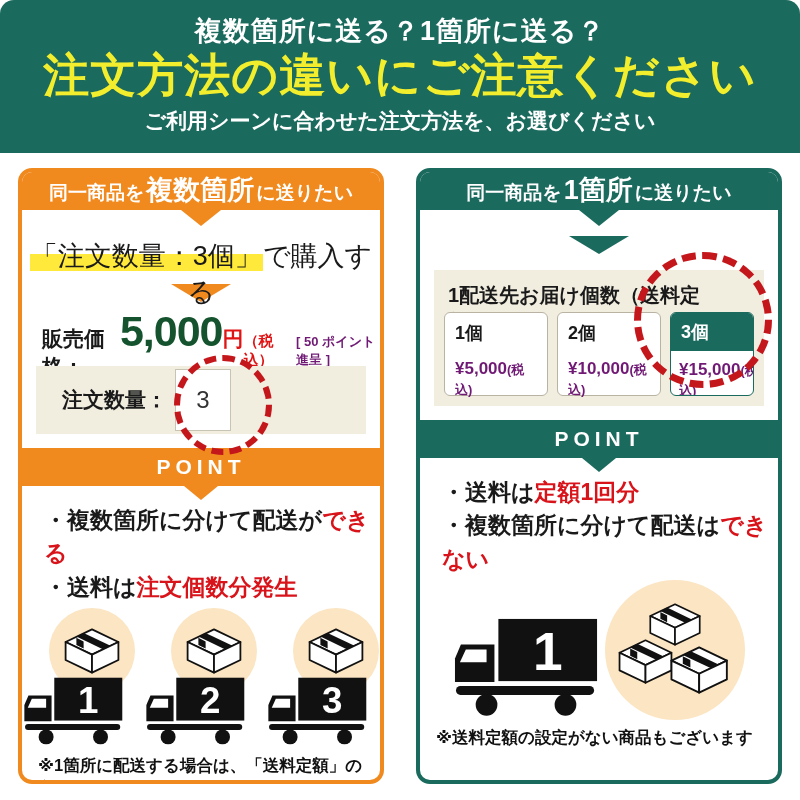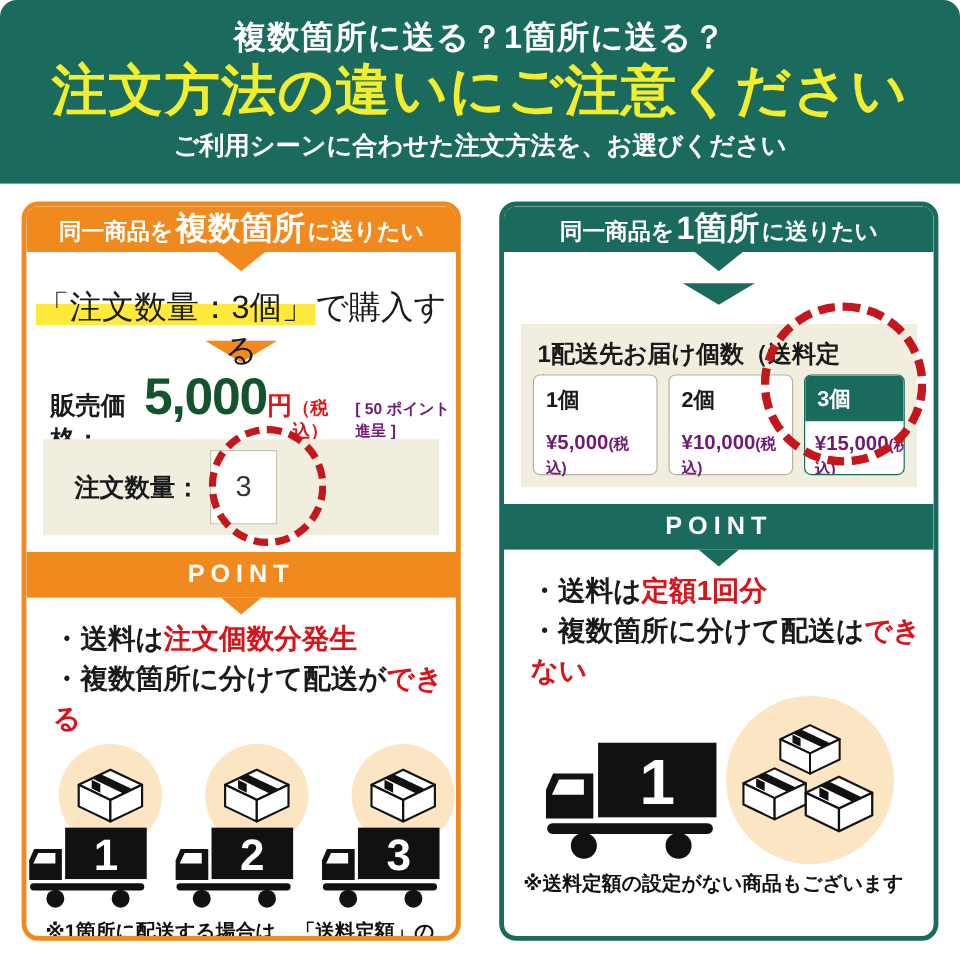--- a/index.html
+++ b/index.html
@@ -42,21 +42,21 @@
   .tri-teal   { border-top:18px solid #1b6a5e; }
 
   
   .price-row { display:flex; align-items:baseline; margin:8px 0 0 20px; height:46px; }
   .price-label { font-size:21px; font-weight:900; color:#1a1a1a; }
   .price-amount { font-size:43px; font-weight:900; color:#14532d; letter-spacing:-1px; line-height:1; }
   .price-unit { font-size:21px; font-weight:900; color:#e01414; }
   .price-tax { font-size:15px; font-weight:800; color:#e01414; }
   .price-bonus { font-size:13px; font-weight:800; color:#701a75; margin-left:8px; }
 
-  .qty-box { margin:10px 14px 0; height:80px; background:#f1eee0; display:flex; align-items:center;
+  .qty-box { margin:10px 14px 0; height:68px; background:#f1eee0; display:flex; align-items:center;
              padding-left:26px; position:relative; }
   .qty-label { font-size:21px; font-weight:900; color:#1a1a1a; }
   .qty-input { width:56px; height:62px; background:#fff; border:1px solid #c8c4b4; margin-left:8px;
                display:flex; align-items:center; justify-content:center; font-size:24px; color:#333; }
   .circle { position:absolute; border:6px dashed #c4171c; border-radius:50%; pointer-events:none; }
   .circle-left { left:138px; top:-11px; width:98px; height:100px; }
 
   .point-bar { height:38px; display:flex; align-items:center; justify-content:center;
                color:#fff; font-size:21px; font-weight:900; letter-spacing:5px; margin-top:14px; }
 
@@ -157,22 +157,22 @@
         <span class="qty-input">3</span>
         <span class="circle circle-left"></span>
       </div>
 
       <div class="point-bar bg-orange">
         <span>POINT</span>
       </div>
       <div class="notch notch-orange small"></div>
 
       <ul class="points">
+        <li><span>・複数箇所に分けて配送が</span><span class="em">できる</span></li>
         <li><span>・送料は</span><span class="em">注文個数分発生</span></li>
-        <li><span>・複数箇所に分けて配送が</span><span class="em">できる</span></li>
       </ul>
 
       <div class="trucks">
         <div class="truck-unit">
           <span class="pkg-circle">
               <svg viewBox="0 0 100 80">
                 <use href="#parcel"></use>
               </svg>
             </span>
           <svg class="truck-svg" viewBox="0 0 150 104">

